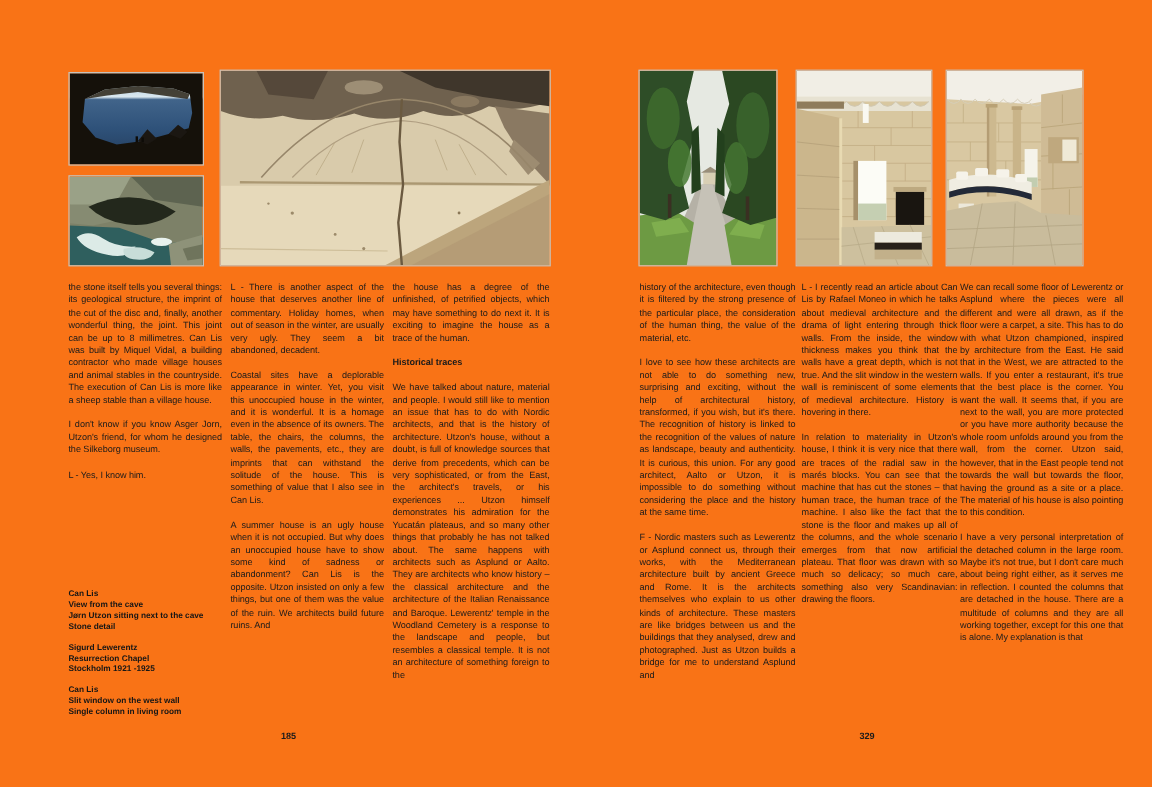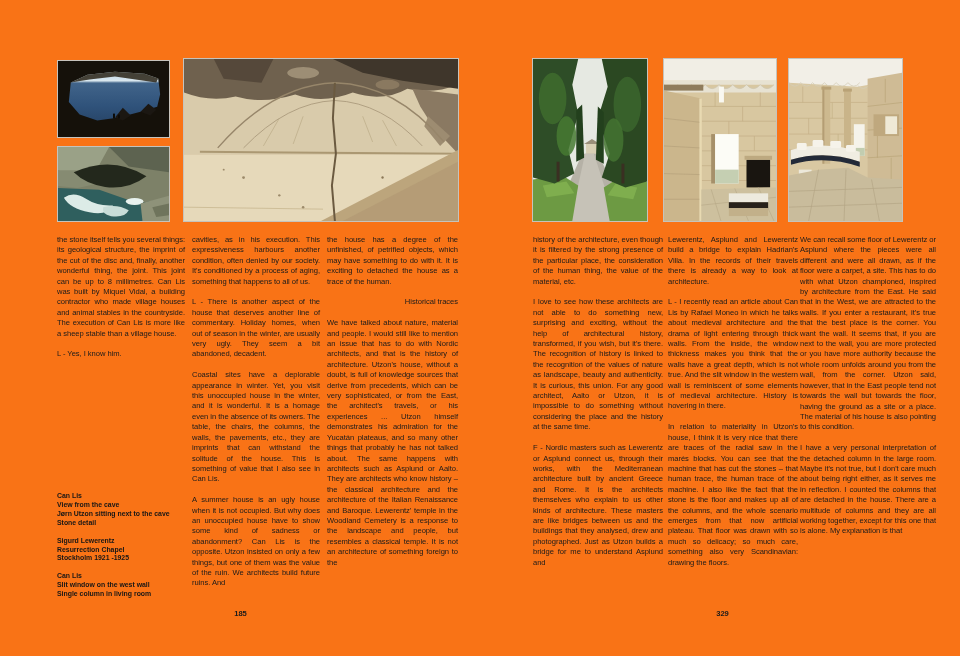--- a/index.html
+++ b/index.html
@@ -2,21 +2,21 @@
 <html><head>
 <meta charset="utf-8">
 <style>
   html,body{margin:0;padding:0;background:#ffffff;}
   body{width:960px;height:656px;overflow:hidden;font-family:"Liberation Sans",sans-serif;}
   .spread{position:relative;width:960px;height:656px;background:#f97316;}
   .photo{position:absolute;margin:0;padding:0;border:1px solid #c6c3bc;box-sizing:border-box;overflow:hidden;}
   .photo svg{display:block;width:100%;height:100%;}
   .col{position:absolute;font-size:7.6px;line-height:10.4px;color:#1b1b1b;text-align:justify;letter-spacing:-0.05px;}
   .col p{margin:0 0 10.4px 0;}
-  .heading{font-weight:normal;text-align:right;margin:0 0 10.4px 0;}
+  .heading{font-weight:bold;text-align:left;margin:0 0 10.4px 0;}
   .captions{position:absolute;font-size:6.9px;line-height:8.9px;font-weight:bold;color:#161616;}
   .cap-group{margin-bottom:9px;}
   .pagenum{position:absolute;font-size:7.6px;font-weight:bold;color:#1b1b1b;text-align:center;width:115px;}
   
   .ph-cave{left:57px;top:60px;width:113px;height:78px;}
   .ph-cove{left:57px;top:146px;width:113px;height:76px;}
   .ph-stone{left:183px;top:58px;width:276px;height:164px;}
   .ph-trees{left:532px;top:58px;width:116px;height:164px;}
   .ph-room1{left:663px;top:58px;width:114px;height:164px;}
   .ph-room2{left:788px;top:58px;width:115px;height:164px;}
@@ -98,20 +98,21 @@
         <circle cx="60" cy="120" r="1.4" fill="#9c8a6a"></circle>
         <circle cx="96" cy="138" r="1.2" fill="#9c8a6a"></circle>
         <circle cx="40" cy="112" r="1" fill="#9c8a6a"></circle>
         <circle cx="120" cy="150" r="1.3" fill="#9c8a6a"></circle>
         <circle cx="200" cy="120" r="1.2" fill="#8a7757"></circle>
       </svg>
     </figure>
 
     <div class="col c-l1">
       <p>the stone itself tells you several things: its geological structure, the imprint of the cut of the disc and, finally, another wonderful thing, the joint. This joint can be up to 8 millimetres. Can Lis was built by Miquel Vidal, a building contractor who made village houses and animal stables in the countryside. The execution of Can Lis is more like a sheep stable than a village house.</p>
+      <p>I don't know if you know Asger Jorn, Utzon's friend, for whom he designed the Silkeborg museum.</p>
       <p>L - Yes, I know him.</p>
     </div>
 
     <div class="captions caps-l">
       <div class="cap-group">
         <div>Can Lis</div>
         <div>View from the cave</div>
         <div>Jørn Utzon sitting next to the cave</div>
         <div>Stone detail</div>
       </div>
@@ -121,28 +122,27 @@
         <div>Stockholm 1921 -1925</div>
       </div>
       <div class="cap-group">
         <div>Can Lis</div>
         <div>Slit window on the west wall</div>
         <div>Single column in living room</div>
       </div>
     </div>
 
     <div class="col c-l2">
-      <p>cavities, as in his execution. This expressiveness harbours another condition, often denied by our society. It's conditioned by a process of aging, something that happens to all of us.</p>
       <p>L - There is another aspect of the house that deserves another line of commentary. Holiday homes, when out of season in the winter, are usually very ugly. They seem a bit abandoned, decadent.</p>
       <p>Coastal sites have a deplorable appearance in winter. Yet, you visit this unoccupied house in the winter, and it is wonderful. It is a homage even in the absence of its owners. The table, the chairs, the columns, the walls, the pavements, etc., they are imprints that can withstand the solitude of the house. This is something of value that I also see in Can Lis.</p>
       <p>A summer house is an ugly house when it is not occupied. But why does an unoccupied house have to show some kind of sadness or abandonment? Can Lis is the opposite. Utzon insisted on only a few things, but one of them was the value of the ruin. We architects build future ruins. And</p>
     </div>
 
     <div class="col c-l3">
-      <p>the house has a degree of the unfinished, of petrified objects, which may have something to do with it. It is exciting to detached the house as a trace of the human.</p>
+      <p>the house has a degree of the unfinished, of petrified objects, which may have something to do next it. It is exciting to imagine the house as a trace of the human.</p>
       <div class="heading">Historical traces</div>
       <p>We have talked about nature, material and people. I would still like to mention an issue that has to do with Nordic architects, and that is the history of architecture. Utzon's house, without a doubt, is full of knowledge sources that derive from precedents, which can be very sophisticated, or from the East, the architect's travels, or his experiences ... Utzon himself demonstrates his admiration for the Yucatán plateaus, and so many other things that probably he has not talked about. The same happens with architects such as Asplund or Aalto. They are architects who know history – the classical architecture and the architecture of the Italian Renaissance and Baroque. Lewerentz' temple in the Woodland Cemetery is a response to the landscape and people, but resembles a classical temple. It is not an architecture of something foreign to the</p>
     </div>
 
     <div class="pagenum pn-l">185</div>
   </section>
 
   <section>
 
     <figure class="photo ph-trees">
@@ -228,21 +228,20 @@
       </svg>
     </figure>
 
     <div class="col c-r1">
       <p>history of the architecture, even though it is filtered by the strong presence of the particular place, the consideration of the human thing, the value of the material, etc.</p>
       <p>I love to see how these architects are not able to do something new, surprising and exciting, without the help of architectural history, transformed, if you wish, but it's there. The recognition of history is linked to the recognition of the values of nature as landscape, beauty and authenticity. It is curious, this union. For any good architect, Aalto or Utzon, it is impossible to do something without considering the place and the history at the same time.</p>
       <p>F - Nordic masters such as Lewerentz or Asplund connect us, through their works, with the Mediterranean architecture built by ancient Greece and Rome. It is the architects themselves who explain to us other kinds of architecture. These masters are like bridges between us and the buildings that they analysed, drew and photographed. Just as Utzon builds a bridge for me to understand Asplund and</p>
     </div>
 
     <div class="col c-r2">
-      <p>Lewerentz, Asplund and Lewerentz build a bridge to explain Hadrian's Villa. In the records of their travels there is already a way to look at architecture.</p>
       <p>L - I recently read an article about Can Lis by Rafael Moneo in which he talks about medieval architecture and the drama of light entering through thick walls. From the inside, the window thickness makes you think that the walls have a great depth, which is not true. And the slit window in the western wall is reminiscent of some elements of medieval architecture. History is hovering in there.</p>
       <p>In relation to materiality in Utzon's house, I think it is very nice that there are traces of the radial saw in the marés blocks. You can see that the machine that has cut the stones – that human trace, the human trace of the machine. I also like the fact that the stone is the floor and makes up all of the columns, and the whole scenario emerges from that now artificial plateau. That floor was drawn with so much so delicacy; so much care, something also very Scandinavian: drawing the floors.</p>
     </div>
 
     <div class="col c-r3">
       <p>We can recall some floor of Lewerentz or Asplund where the pieces were all different and were all drawn, as if the floor were a carpet, a site. This has to do with what Utzon championed, inspired by architecture from the East. He said that in the West, we are attracted to the walls. If you enter a restaurant, it's true that the best place is the corner. You want the wall. It seems that, if you are next to the wall, you are more protected or you have more authority because the whole room unfolds around you from the wall, from the corner. Utzon said, however, that in the East people tend not towards the wall but towards the floor, having the ground as a site or a place. The material of his house is also pointing to this condition.</p>
       <p>I have a very personal interpretation of the detached column in the large room. Maybe it's not true, but I don't care much about being right either, as it serves me in reflection. I counted the columns that are detached in the house. There are a multitude of columns and they are all working together, except for this one that is alone. My explanation is that</p>
     </div>
 
     <div class="pagenum pn-r">329</div>

